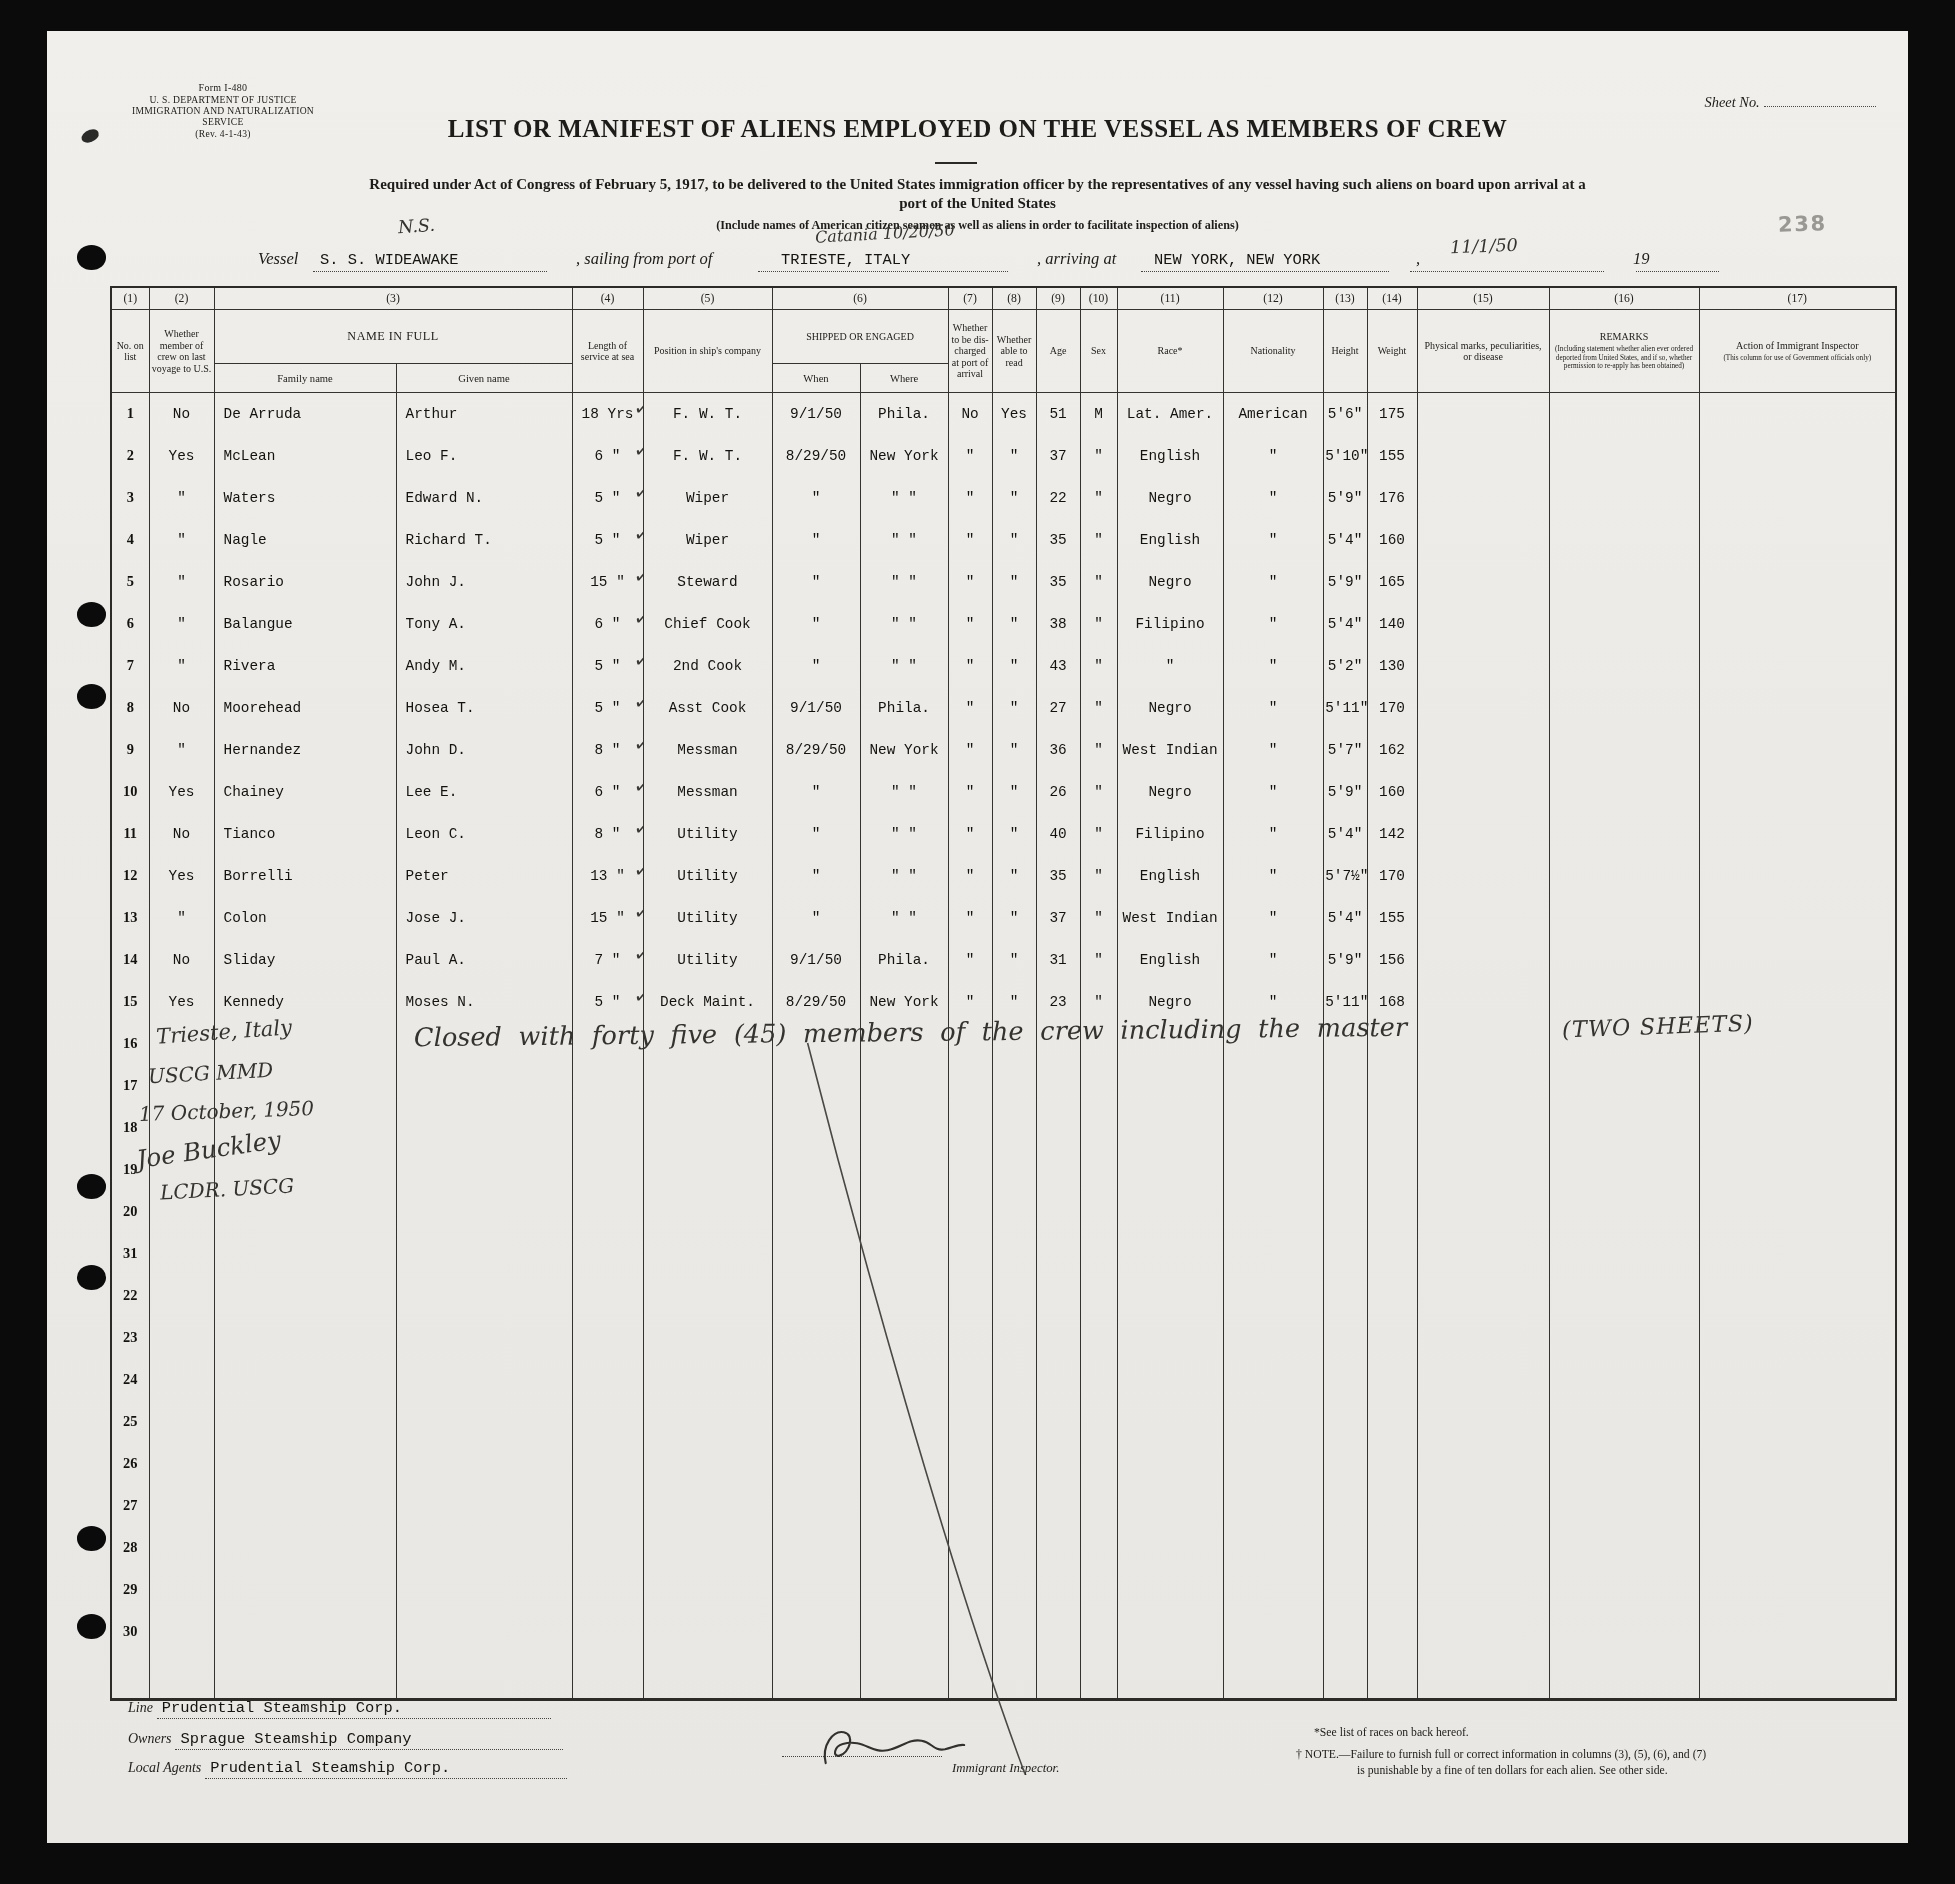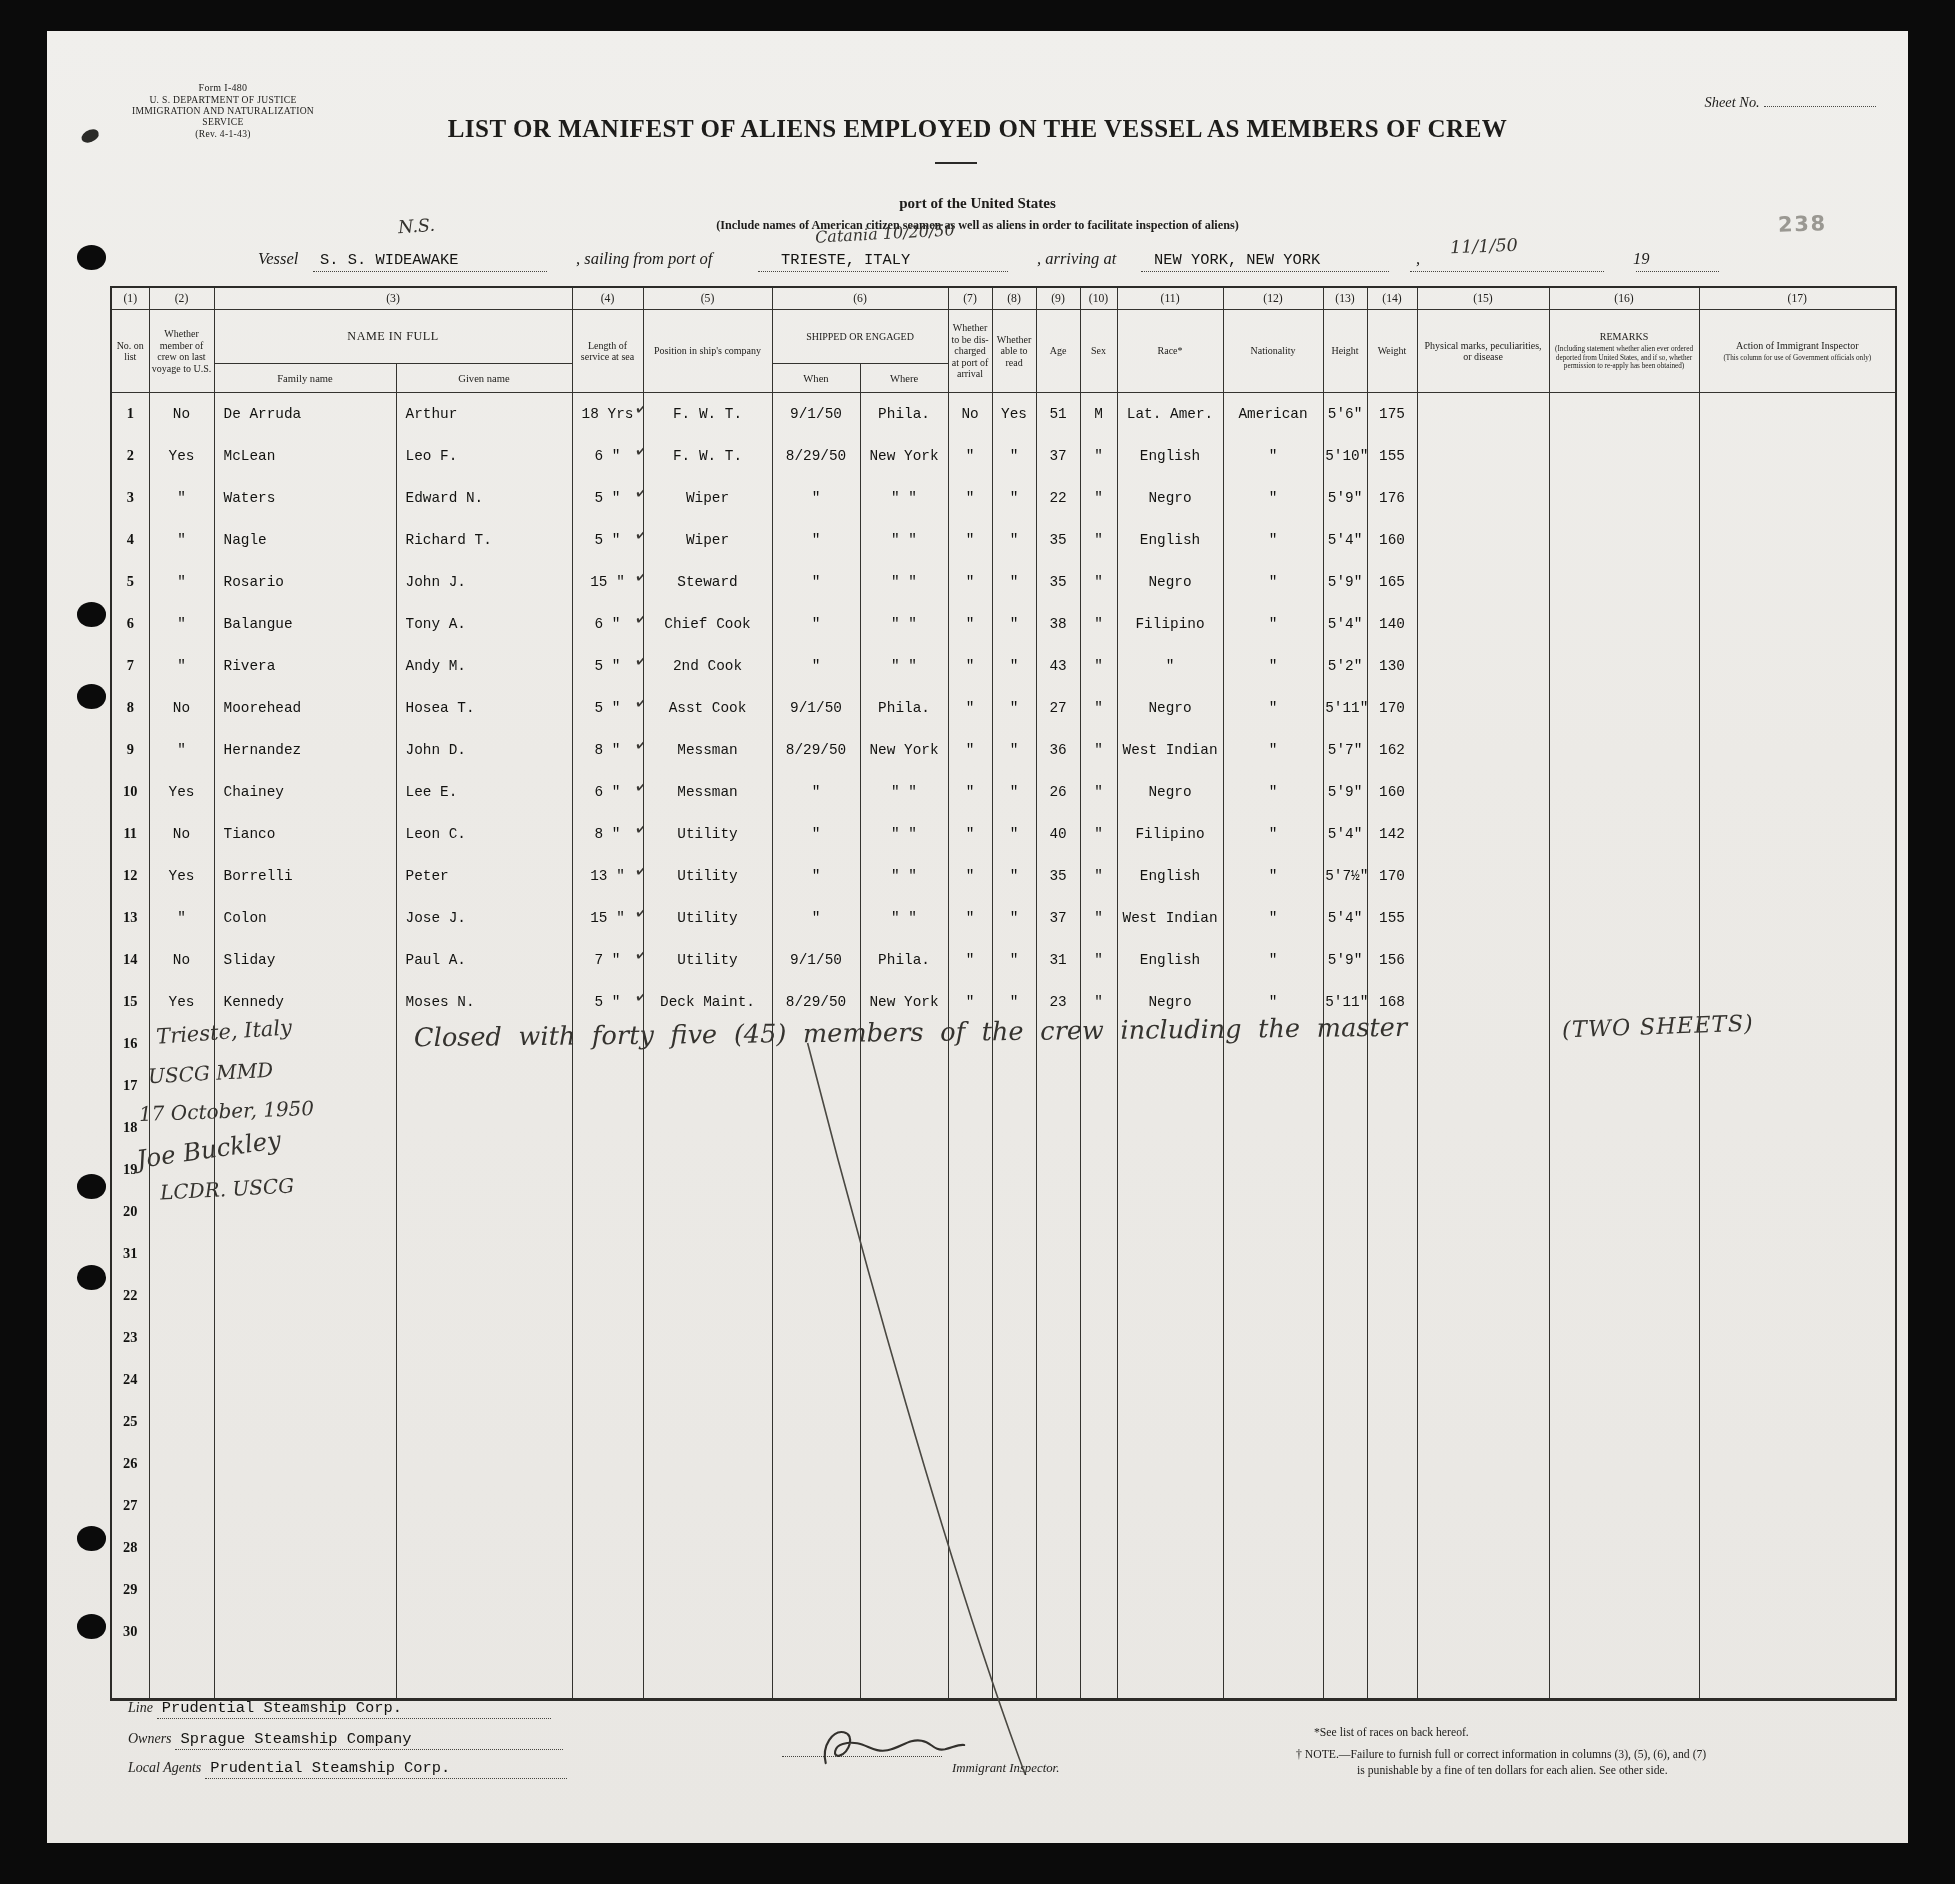--- a/index.html
+++ b/index.html
@@ -103,20 +103,21 @@
     <div>IMMIGRATION AND NATURALIZATION SERVICE</div>
     <div>(Rev. 4-1-43)</div>
   </div>
 
   <div class="sheet-no">
     <span>Sheet No.</span><span class="sheet-dots"></span>
   </div>
 
   <div class="doc-title">LIST OR MANIFEST OF ALIENS EMPLOYED ON THE VESSEL AS MEMBERS OF CREW</div>
   <div class="title-rule"></div>
+  <div class="subtitle1">Required under Act of Congress of February 5, 1917, to be delivered to the United States immigration officer by the representatives of any vessel having such aliens on board upon arrival at a</div>
   <div class="subtitle2">port of the United States</div>
   <div class="include-note">(Include names of American citizen seamen as well as aliens in order to facilitate inspection of aliens)</div>
 
   <div class="stamp">238</div>
   <div class="hand hand-top">N.S.</div>
 
   <div class="vessel-line">
     <span class="vl-abs it" style="left:189px;top:6.4px;">Vessel</span>
     <span class="vl-abs typed" style="left:273px;top:7.5px;font-size:15.4px;">S. S. WIDEAWAKE</span>
     <span class="dotline" style="left:266px;top:28px;width:234px;"></span>

